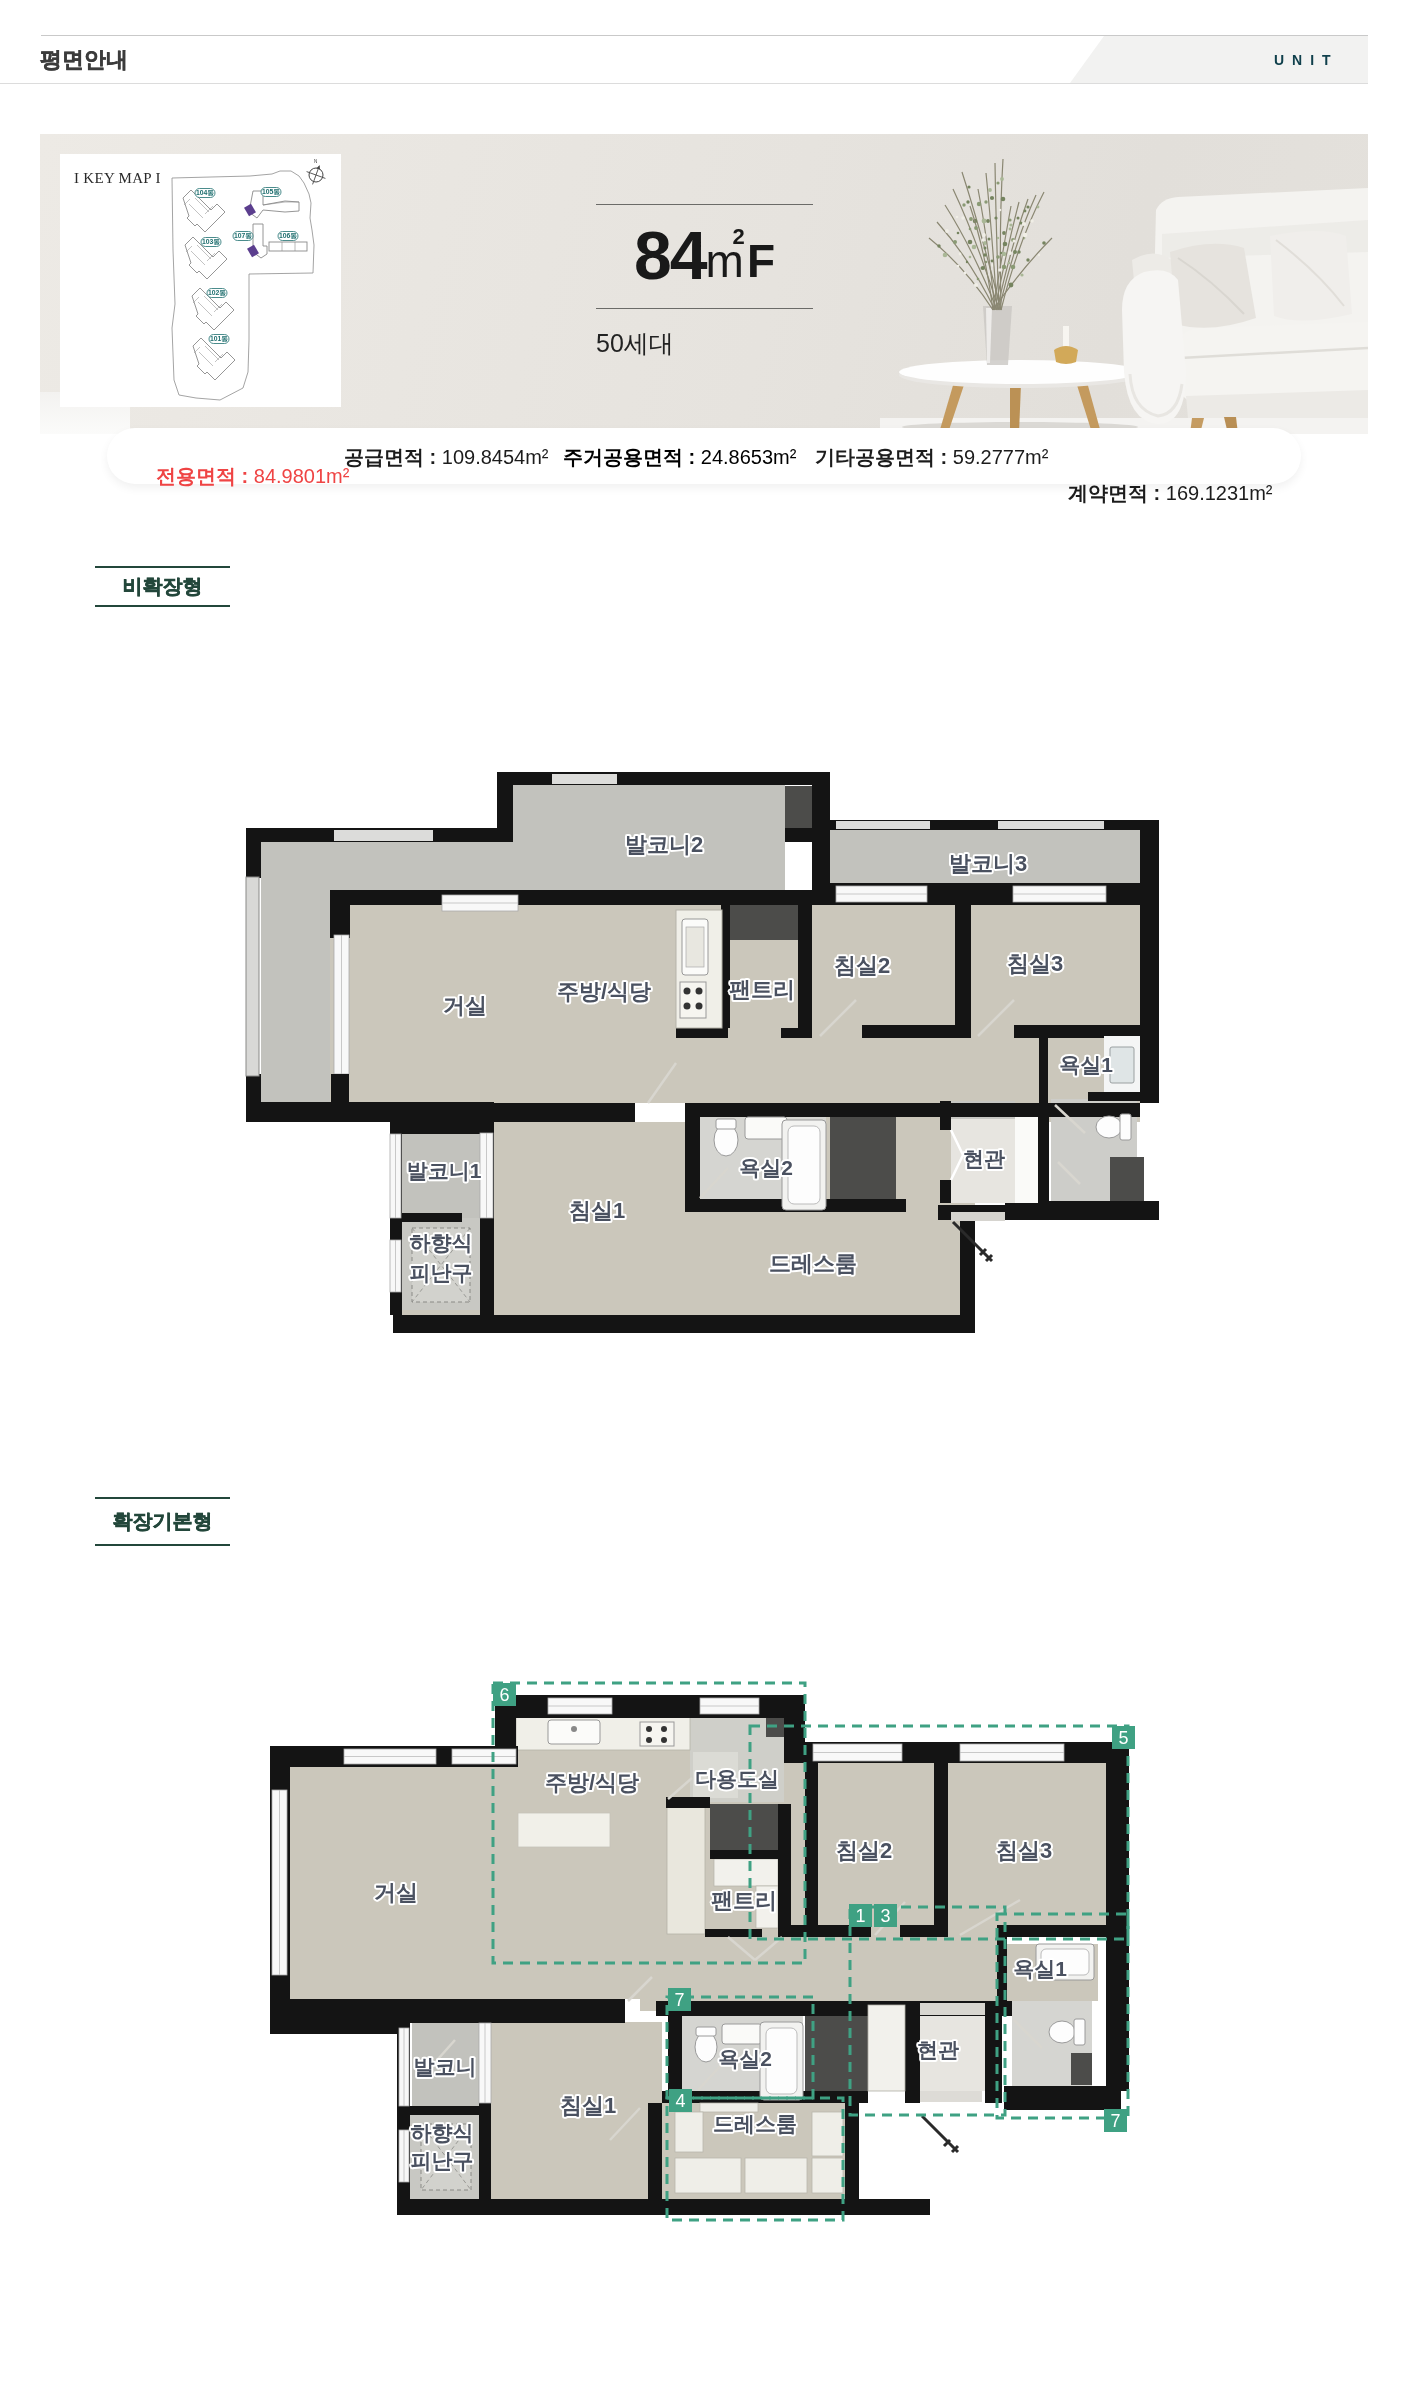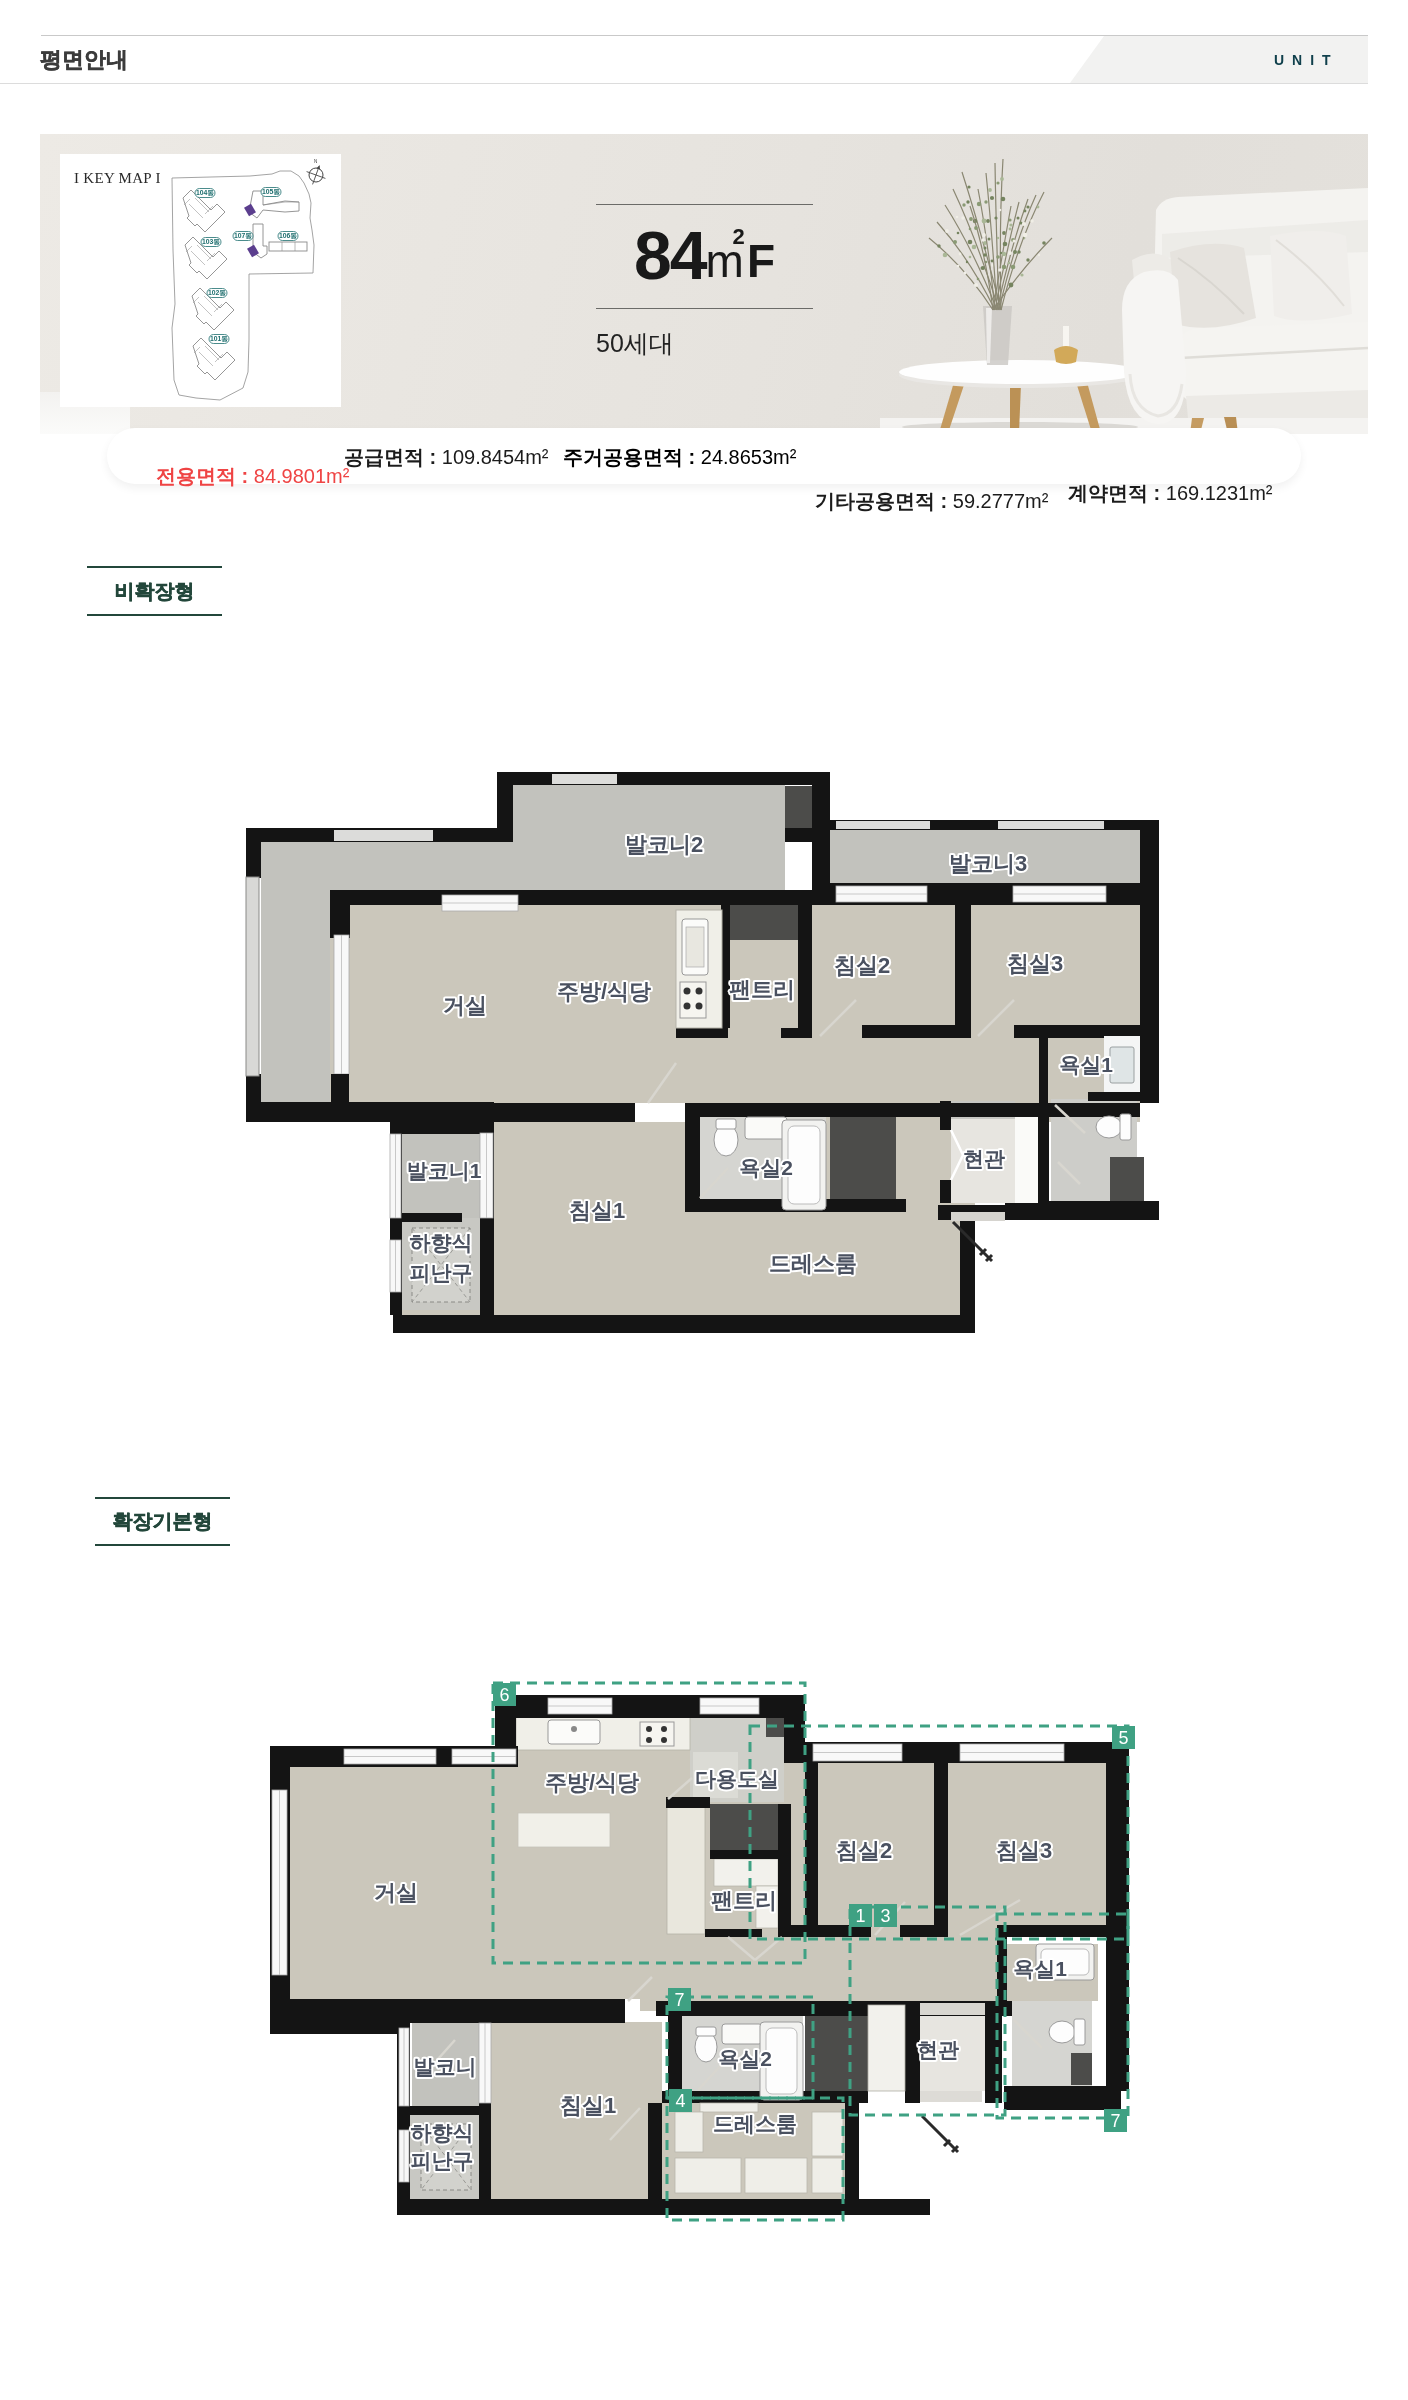--- a/index.html
+++ b/index.html
@@ -202,23 +202,23 @@
       </g>
 </svg>
     <div style="position:absolute;left:596px;top:204px;width:217px;border-top:1px solid #6b6b68;"></div>
     <div style="position:absolute;left:596px;top:308px;width:217px;border-top:1px solid #6b6b68;"></div>
     <div style="position:absolute;left:596px;top:216px;width:217px;height:80px;text-align:center;color:#191919;font-family:'Liberation Sans',sans-serif;"><span style="font-size:68px;font-weight:600;letter-spacing:-2px;">84</span><span style="font-size:46px;font-weight:500;position:relative;top:-2px;">m<span style="position:absolute;top:-11px;left:27px;font-size:22px;font-weight:600;">2</span></span><span style="font-size:46px;font-weight:700;margin-left:3px;position:relative;top:-2px;">F</span></div>
     <div style="position:absolute;left:596px;top:327px;width:217px;text-align:left;font:25px 'Liberation Sans',sans-serif;color:#222;">50세대</div>
     <div style="position:absolute;left:107px;top:428px;width:1194px;height:56px;background:#fff;border-radius:28px;box-shadow:0 4px 10px rgba(0,0,0,0.06);"></div>
 <div style="position:absolute;left:156px;top:444px;font:20px 'Liberation Sans',sans-serif;color:#ef4444;white-space:nowrap;margin-top:19px;"><b>전용면적 : </b>84.9801m²</div>
 <div style="position:absolute;left:344px;top:444px;font:20px 'Liberation Sans',sans-serif;color:#1c1c1c;white-space:nowrap;"><b>공급면적 : </b>109.8454m²</div>
 <div style="position:absolute;left:563px;top:444px;font:20px 'Liberation Sans',sans-serif;color:#000000;white-space:nowrap;"><b>주거공용면적 : </b>24.8653m²</div>
-<div style="position:absolute;left:815px;top:444px;font:20px 'Liberation Sans',sans-serif;color:#1c1c1c;white-space:nowrap;margin-top:44px;"><b>기타공용면적 : </b>59.2777m²</div>
+<div style="position:absolute;left:815px;top:444px;font:20px 'Liberation Sans',sans-serif;color:#1c1c1c;white-space:nowrap;"><b>기타공용면적 : </b>59.2777m²</div>
 <div style="position:absolute;left:1068px;top:444px;font:20px 'Liberation Sans',sans-serif;color:#1c1c1c;white-space:nowrap;margin-top:36px;"><b>계약면적 : </b>169.1231m²</div>
-    <div style="position:absolute;left:87px;top:566px;width:135px;height:50px;border-top:2px solid #23473b;border-bottom:2px solid #23473b;display:flex;align-items:center;justify-content:center;font:800 20px 'Liberation Sans',sans-serif;color:#23473b;-webkit-text-stroke:0.5px #23473b;">비확장형</div>
+    <div style="position:absolute;left:95px;top:566px;width:135px;height:41px;border-top:2px solid #23473b;border-bottom:2px solid #23473b;display:flex;align-items:center;justify-content:center;font:800 20px 'Liberation Sans',sans-serif;color:#23473b;-webkit-text-stroke:0.5px #23473b;">비확장형</div>
     <svg style="position:absolute;left:240px;top:760px;" width="930" height="590" viewBox="240 760 930 590">
 <rect x="261" y="842" width="524" height="48" fill="#c2c2bd"></rect>
 <rect x="513" y="785" width="272" height="105" fill="#c2c2bd"></rect>
 <rect x="261" y="890" width="69" height="220" fill="#c2c2bd"></rect>
 <rect x="830" y="830" width="316" height="55" fill="#c2c2bd"></rect>
 <rect x="330" y="905" width="816" height="198" fill="#cbc7bb"></rect>
 <rect x="393" y="1122" width="582" height="197" fill="#cbc7bb"></rect>
 <rect x="685" y="1103" width="455" height="19" fill="#cbc7bb"></rect>
 <rect x="400" y="1127" width="80" height="91" fill="#c2c2bd"></rect>
 <rect x="400" y="1218" width="80" height="92" fill="#c8c8c3"></rect>

